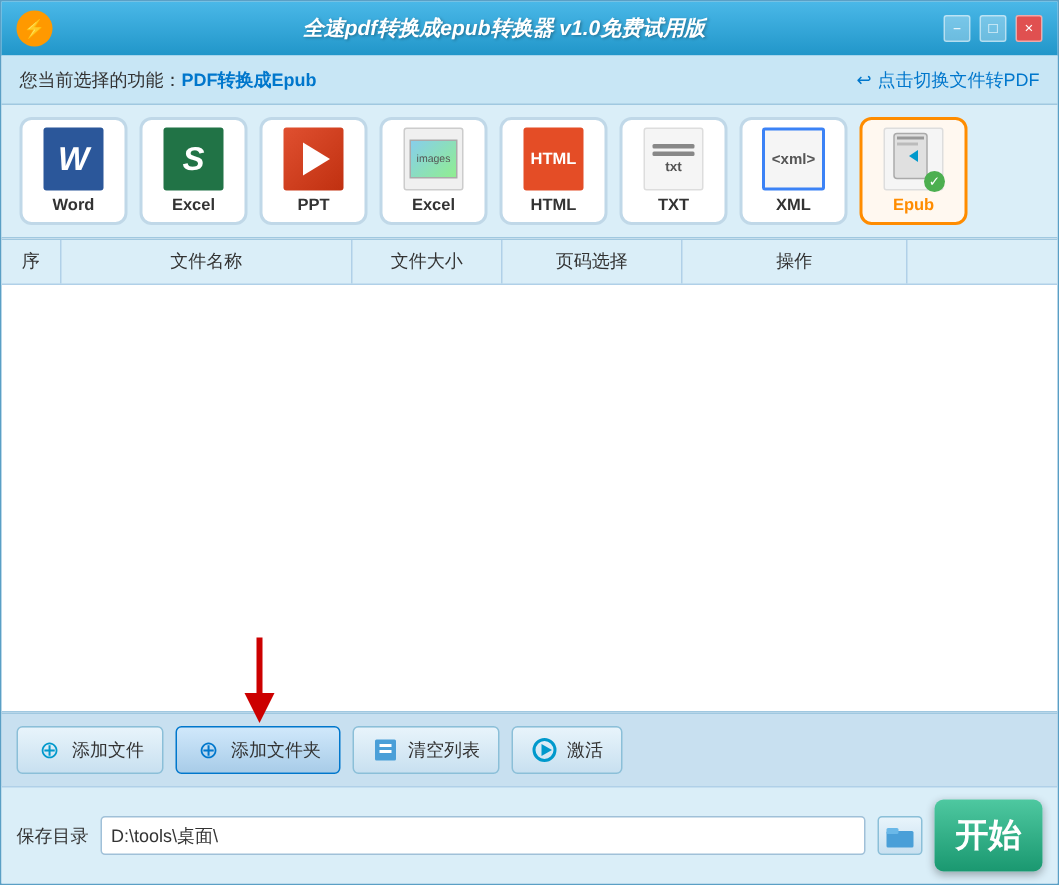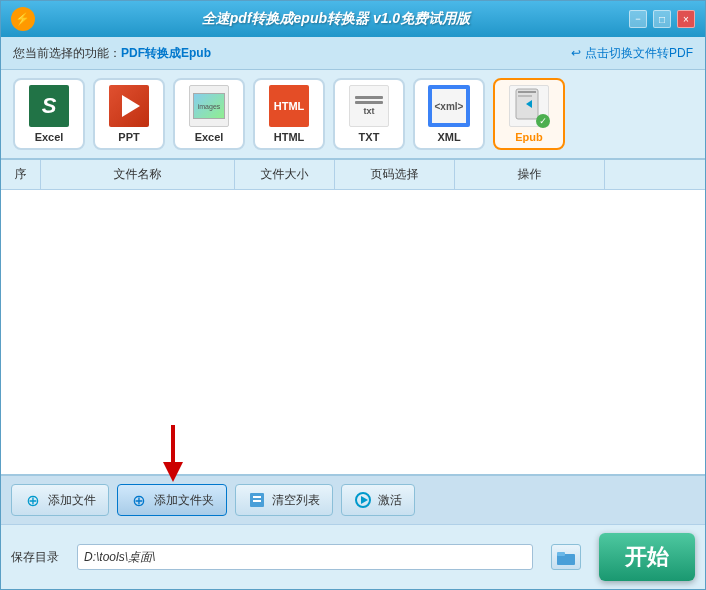--- a/index.html
+++ b/index.html
@@ -248,21 +248,21 @@
     .icon-txt .txt-label {
       font-size: 9px;
       color: #555;
       font-weight: bold;
     }
     
     .icon-xml {
       width: 44px;
       height: 42px;
       background: #f5f5f5;
-      border: 4px solid #3b82f6;
+      border: 2px solid #3b82f6;
       border-radius: 2px;
       display: flex;
       align-items: center;
       justify-content: center;
       font-size: 11px;
       color: #555;
       font-weight: bold;
     }
     
     .icon-epub {
@@ -347,53 +347,52 @@
       display: flex;
       align-items: center;
       justify-content: center;
     }
     
     .save-bar {
       background: #daeef8;
       padding: 8px 10px;
       display: flex;
       align-items: center;
-      gap: 18px;
+      gap: 8px;
       border-top: 1px solid #b0d0e8;
       flex-shrink: 0;
     }
     .save-label {
       font-size: 12px;
       color: #333;
       white-space: nowrap;
     }
     .save-input {
       flex: 1;
       height: 26px;
       border: 1px solid #a0c0d8;
       border-radius: 3px;
       padding: 0 6px;
       font-size: 12px;
       background: white;
       color: #333;
-      font-style: italic;
     }
     .save-folder-btn {
       width: 30px;
       height: 26px;
       background: linear-gradient(180deg, #e8f4fb 0%, #c8e0f0 100%);
       border: 1px solid #8bbfd8;
       border-radius: 3px;
       cursor: pointer;
       display: flex;
       align-items: center;
       justify-content: center;
     }
     .start-btn {
-      width: 96px;
+      width: 72px;
       height: 48px;
       background: linear-gradient(180deg, #4ec8a0 0%, #1a9870 100%);
       border: none;
       border-radius: 6px;
       color: white;
       font-size: 22px;
       font-weight: bold;
       cursor: pointer;
       box-shadow: 0 2px 6px rgba(0,0,0,0.3);
       display: flex;
@@ -437,20 +436,26 @@
       <span>您当前选择的功能：</span><span class="highlight">PDF转换成Epub</span>
     </div>
     <div class="subtitle-right">
       <span>↩</span>
       <span>点击切换文件转PDF</span>
     </div>
   </div>
 
   <div class="format-bar">
 
+    <div class="format-btn">
+      <div class="icon-area">
+        <div class="icon-word"></div>
+      </div>
+      <span class="label">Word</span>
+    </div>
 
     <div class="format-btn">
       <div class="icon-area">
         <div class="icon-excel">S</div>
       </div>
       <span class="label">Excel</span>
     </div>
 
     <div class="format-btn">
       <div class="icon-area">

